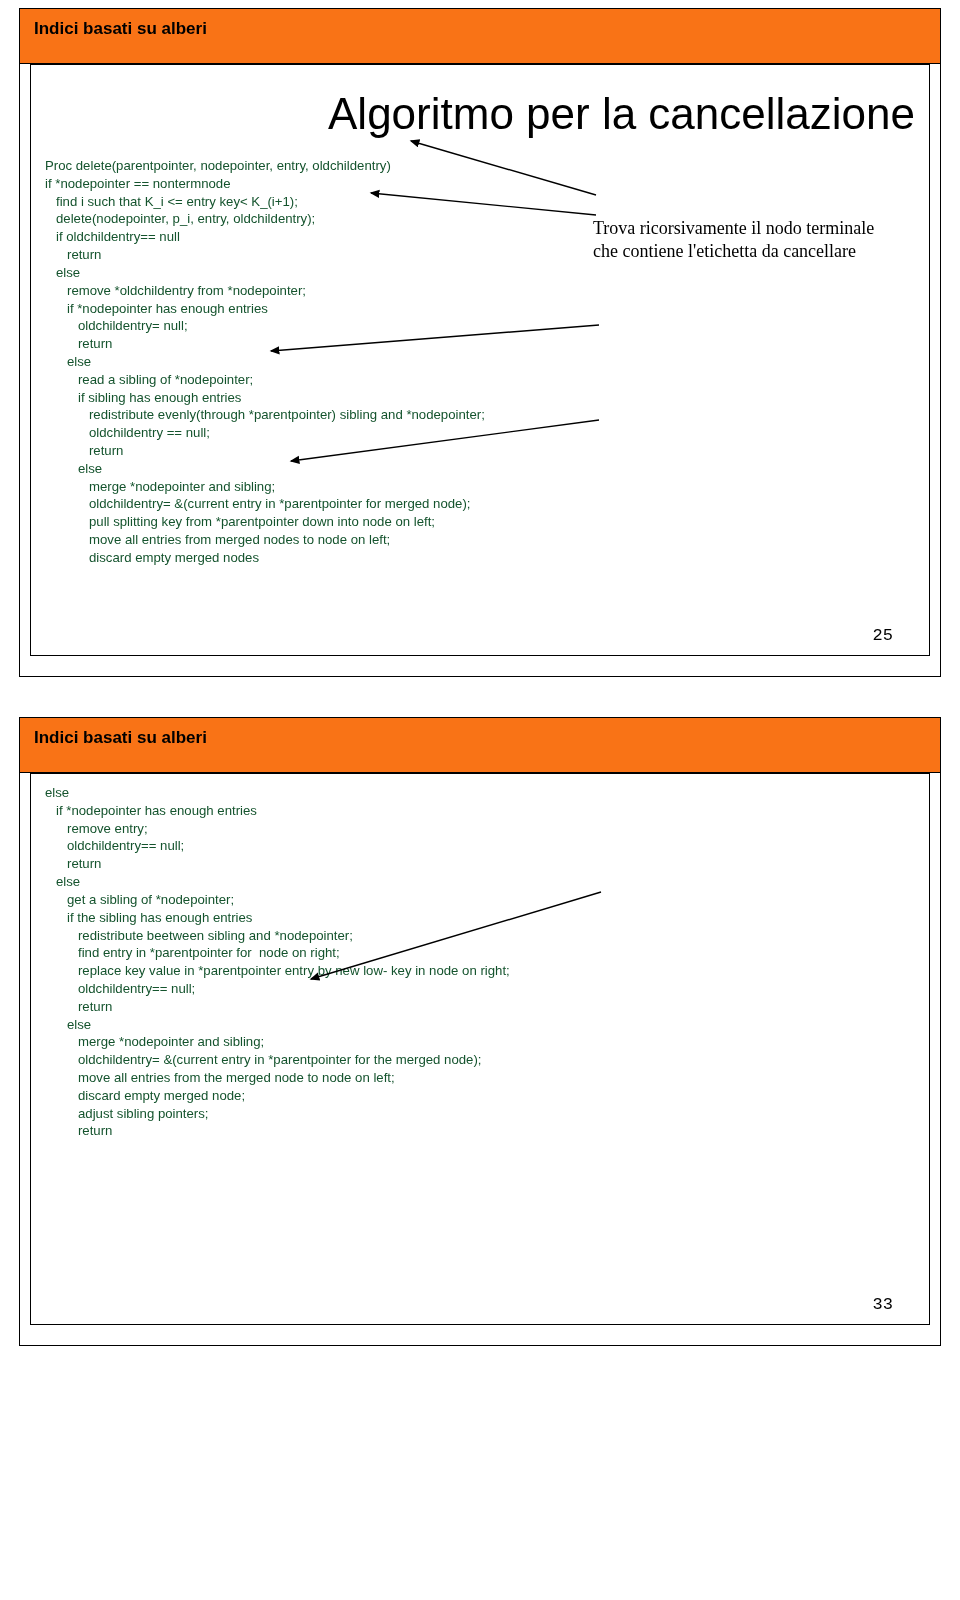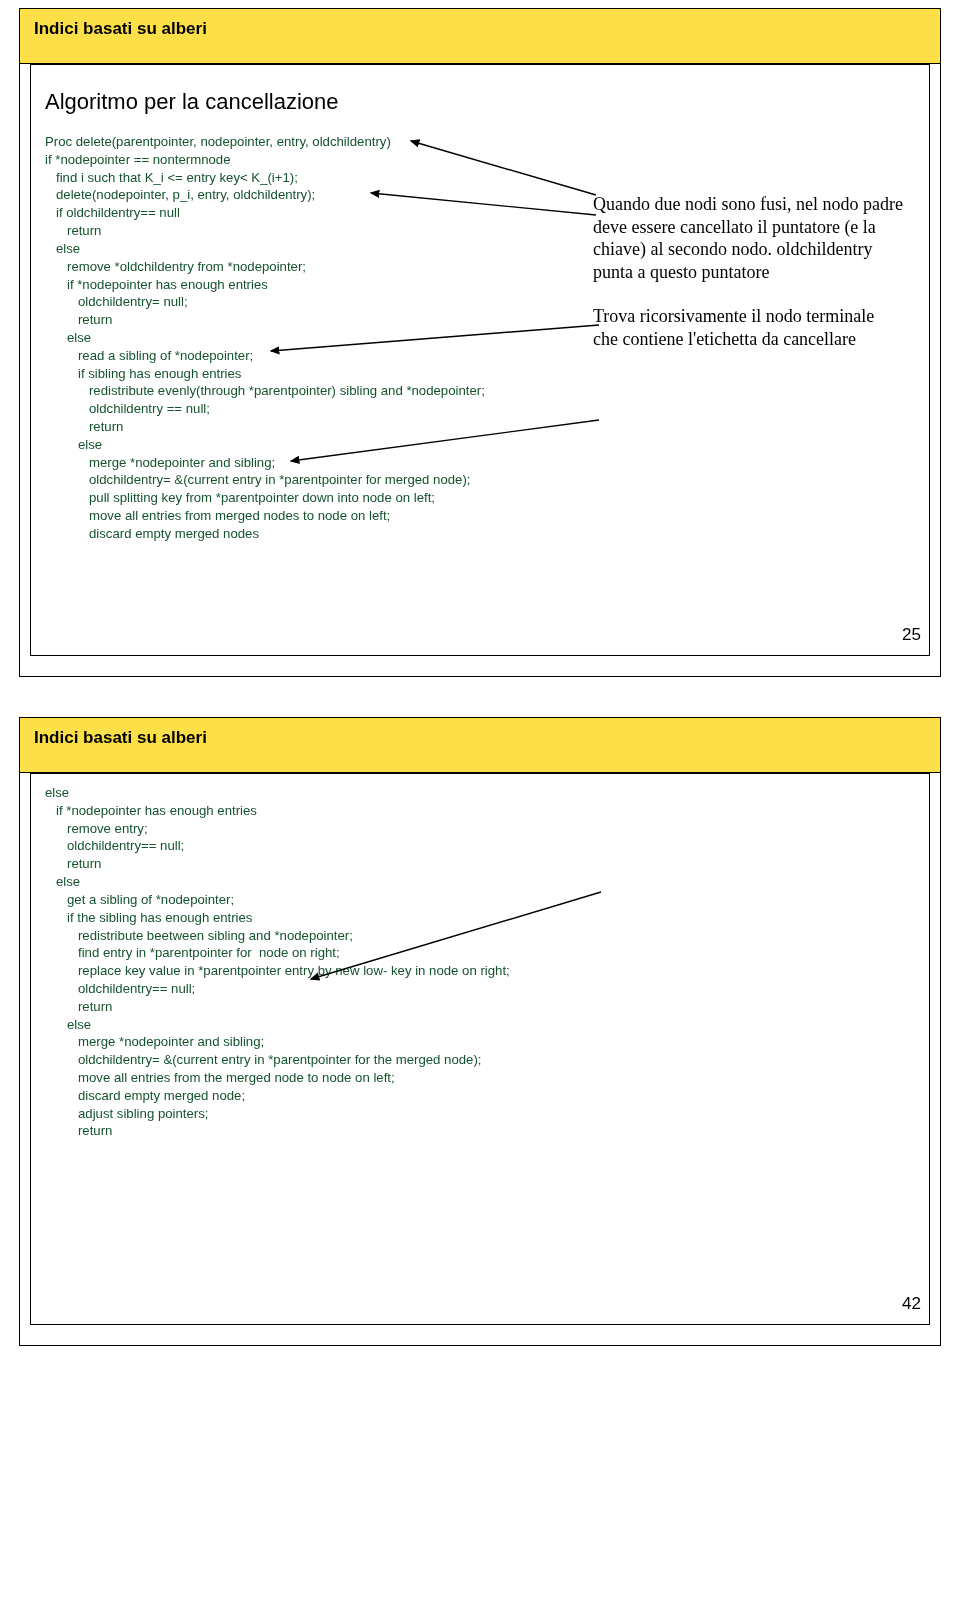--- a/index.html
+++ b/index.html
@@ -11,37 +11,37 @@
   }
   .slide {
     width: 920px;
     margin: 8px auto 40px auto;
     border: 1px solid #000;
     background: #fff;
     position: relative;
     padding-bottom: 20px;
   }
   .header-band {
-    background: #fde047;
+    background: #f97316;
     padding: 10px 14px 24px 14px;
     font-weight: bold;
     font-size: 17px;
     color: #000;
     border-bottom: 1px solid #000;
   }
   .inner {
     border: 1px solid #000;
     margin: 0 10px;
     padding: 10px 14px 20px 14px;
     position: relative;
     min-height: 560px;
   }
   .title {
-    text-align: left;
-    font-size: 22px;
+    text-align: right;
+    font-size: 44px;
     padding: 14px 0 18px 0;
   }
   .content-row {
     display: flex;
     position: relative;
   }
   .code {
     font-size: 13.2px;
     line-height: 1.35;
     white-space: pre;
@@ -54,24 +54,24 @@
     width: 310px;
     font-family: 'Times New Roman', serif;
     font-size: 18px;
     line-height: 1.25;
   }
   .anno-block {
     margin-bottom: 22px;
   }
   .page-num {
     position: absolute;
-    right: 8px;
+    right: 36px;
     bottom: 10px;
     font-size: 17px;
-    font-family: Liberation Sans, sans-serif;
+    font-family: Liberation Mono, monospace;
   }
   svg.arrows {
     position: absolute;
     top: 0; left: 0;
     pointer-events: none;
   }
 </style>
 </head>
 <body>
 
@@ -97,21 +97,20 @@
             redistribute evenly(through *parentpointer) sibling and *nodepointer;
             oldchildentry == null;
             return
          else
             merge *nodepointer and sibling;
             oldchildentry= &amp;(current entry in *parentpointer for merged node);
             pull splitting key from *parentpointer down into node on left;
             move all entries from merged nodes to node on left;
             discard empty merged nodes</div>
       <div class="annotations">
-        <div class="anno-block">Quando due nodi sono fusi, nel nodo padre deve essere cancellato il puntatore (e la chiave) al secondo nodo. oldchildentry punta a questo puntatore</div>
         <div class="anno-block">Trova ricorsivamente il nodo terminale che contiene l'etichetta da cancellare</div>
       </div>
     </div>
     <svg class="arrows" width="900" height="560">
       <defs>
         <marker id="ah1" markerWidth="8" markerHeight="8" refX="6" refY="3" orient="auto">
           <path d="M0,0 L7,3 L0,6 Z" fill="#000"></path>
         </marker>
       </defs>
       <line x1="565" y1="130" x2="380" y2="76" stroke="#000" stroke-width="1.4" marker-end="url(#ah1)"></line>
@@ -149,15 +148,15 @@
          return</div>
     </div>
     <svg class="arrows" width="900" height="480">
       <defs>
         <marker id="ah2" markerWidth="8" markerHeight="8" refX="6" refY="3" orient="auto">
           <path d="M0,0 L7,3 L0,6 Z" fill="#000"></path>
         </marker>
       </defs>
       <line x1="570" y1="118" x2="280" y2="205" stroke="#000" stroke-width="1.4" marker-end="url(#ah2)"></line>
     </svg>
-    <div class="page-num">42</div>
+    <div class="page-num">33</div>
   </div>
 </div>
 
 </body></html>

